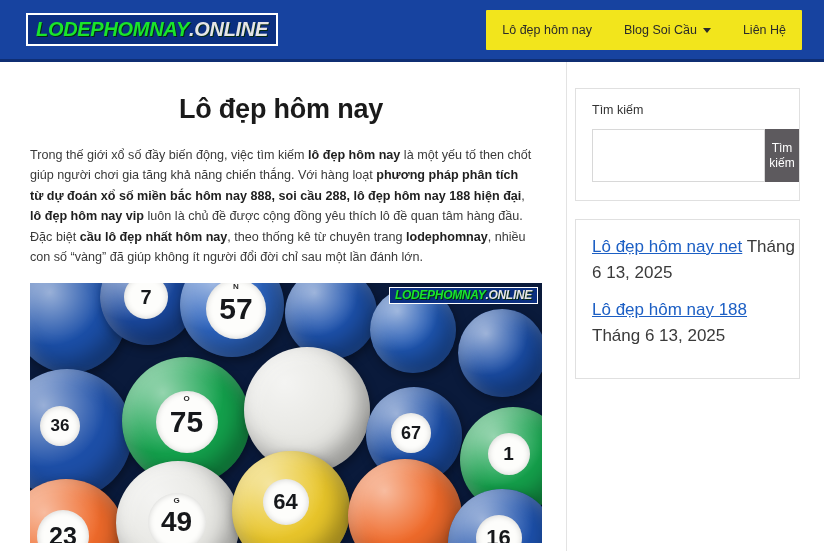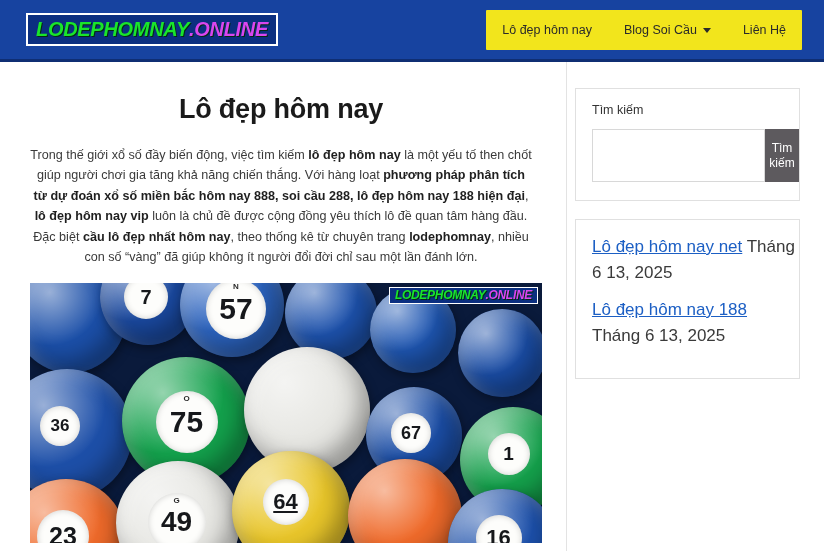--- a/index.html
+++ b/index.html
@@ -42,21 +42,21 @@
     font-size: 20px;
     color: #19e52b;
     letter-spacing: -0.3px;
     text-shadow: 1px 1px 0 #062a14;
   }
   .logo-suffix {
     font-family: "Liberation Sans", sans-serif;
     font-weight: bold;
     font-style: italic;
     font-size: 20px;
-    color: #d946ef;
+    color: #e5e5e5;
     letter-spacing: -0.3px;
     text-shadow: 1px 1px 0 #062a14;
   }
 
   .main-nav {
     background: #f2e51c;
     display: flex;
     align-items: stretch;
     height: 40px;
     border-radius: 1px;
@@ -107,21 +107,21 @@
     font-weight: bold;
     color: #1a1a1a;
     text-align: center;
     margin: 6px 0 20px 0;
     letter-spacing: -0.2px;
   }
   .post-body {
     font-size: 12.6px;
     line-height: 1.62;
     color: #3a3a3a;
-    text-align: center;
+    text-align: left;
     margin: 0 0 16px 0;
   }
   .post-body b { color: #1f1f1f; font-weight: bold; }
 
   .post-figure {
     position: relative;
     width: 512px;
     height: 260px;
     margin: 4px 0 0 0;
     overflow: hidden;
@@ -304,21 +304,21 @@
                 <span>23</span>
               </div>
             </div>
             <div class="ball" style="left: 86px; top: 178px; width: 124px; height: 124px; background: radial-gradient(circle at 32% 28%, rgba(255, 255, 255, 0.55), rgba(255, 255, 255, 0) 48%), rgb(231, 231, 227);">
               <div class="disc" style="width: 58px; height: 58px; font-size: 28px; margin-right: 3px; margin-bottom: 3px;">
                 <span class="letter">G</span>
                 <span>49</span>
               </div>
             </div>
             <div class="ball" style="left: 202px; top: 168px; width: 118px; height: 118px; background: radial-gradient(circle at 32% 28%, rgba(255, 255, 255, 0.55), rgba(255, 255, 255, 0) 48%), rgb(233, 198, 42);">
-              <div class="disc" style="width: 46px; height: 46px; font-size: 22px; margin-right: 11px; margin-bottom: 17px; text-decoration: underline;">
+              <div class="disc" style="width: 46px; height: 46px; font-size: 22px; margin-right: 11px; margin-bottom: 17px;">
                 <span>64</span>
               </div>
             </div>
             <div class="ball" style="left: 318px; top: 176px; width: 114px; height: 114px; background: radial-gradient(circle at 32% 28%, rgba(255, 255, 255, 0.55), rgba(255, 255, 255, 0) 48%), rgb(239, 106, 42);"></div>
             <div class="ball" style="left: 418px; top: 206px; width: 108px; height: 108px; background: radial-gradient(circle at 32% 28%, rgba(255, 255, 255, 0.55), rgba(255, 255, 255, 0) 48%), rgb(28, 80, 171);">
               <div class="disc" style="width: 46px; height: 46px; font-size: 22px; margin-right: 7px; margin-bottom: 11px;">
                 <span>16</span>
               </div>
             </div>
           </div>

